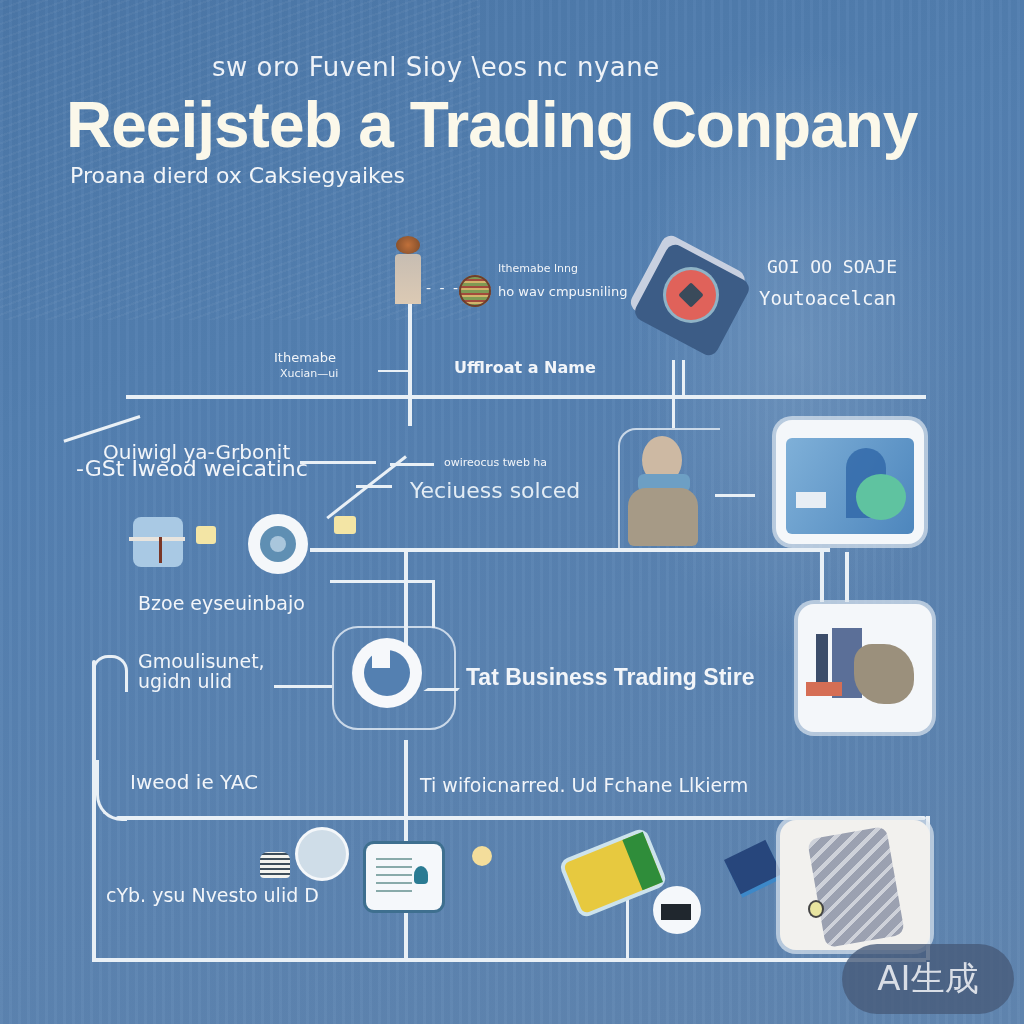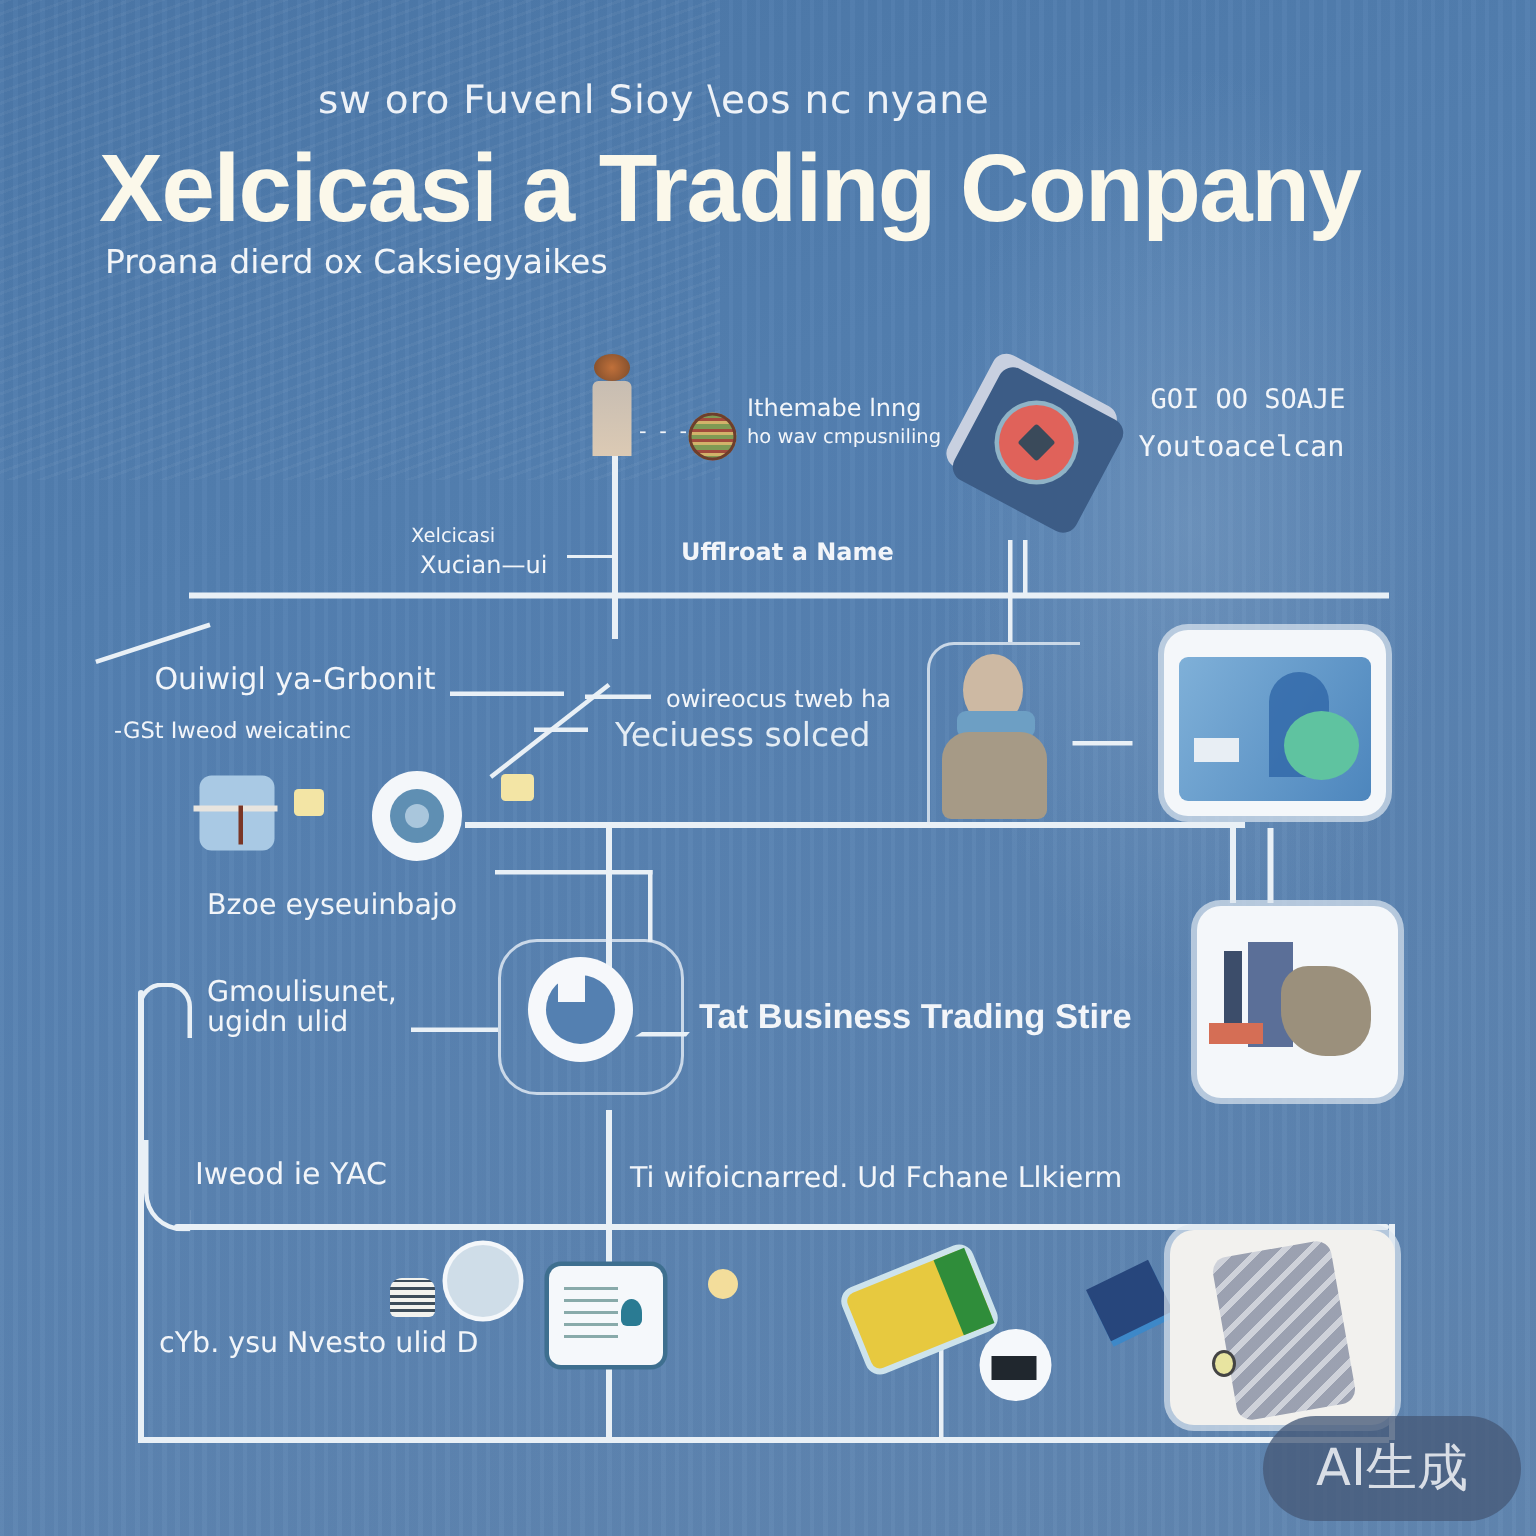--- a/index.html
+++ b/index.html
@@ -17,37 +17,37 @@
   .bgstreaks { position:absolute; left:0; top:0; width:480px; height:320px;
     background:repeating-linear-gradient(-20deg, rgba(255,255,255,0.04) 0 2px, rgba(0,0,0,0) 2px 7px); }
 
   .kicker { left:212px; top:52px; font-size:26px; color:#eef2f7; letter-spacing:0.5px; white-space:nowrap; }
   .title  { left:66px; top:88px; font-family:"Liberation Sans", sans-serif; font-weight:700; font-size:64px;
             color:#fbf8ea; letter-spacing:-1px; white-space:nowrap; }
   .subtitle { left:70px; top:163px; font-size:22px; color:#f2f5f8; white-space:nowrap; }
 
   .line { position:absolute; background:#e9f0f6; }
   .lbl { position:absolute; white-space:nowrap; color:#f2f5f9; }
-  .small { font-size:16px; }
+  .small { font-size:11px; }
   .med { font-size:19px; }
   .big { font-size:22px; font-weight:700; }
 
   .card { position:absolute; background:#f4f7fa; border-radius:16px; box-shadow:0 0 0 4px rgba(220,230,240,0.7); overflow:hidden; }
   .ring { position:absolute; border-radius:50%; }
   .ai-badge { position:absolute; left:842px; top:944px; width:172px; height:70px; border-radius:35px;
     background:rgba(70,90,120,0.78); color:#d9dee6; font-size:34px; display:flex; align-items:center; justify-content:center; }
 </style>
 </head>
 <body>
 
 <div class="bgstreaks"></div>
 <div class="bgglow"></div>
 
 <div class="abs kicker">sw oro Fuvenl Sioy \eos nc nyane</div>
-<div class="abs title">Xelcicasi a Trading Conpany</div>
+<div class="abs title">Reeijsteb a Trading Conpany</div>
 <div class="abs subtitle">Proana dierd ox Caksiegyaikes</div>
 
 <div>
   <div class="line" style="left:408px;top:296px;width:4px;height:130px;"></div>
   <div class="line" style="left:300px;top:460px;width:100px;height:3px;transform:rotate(-38deg);transform-origin:right center;left:306px;top:455px;"></div>
   <div class="line" style="left:300px;top:461px;width:76px;height:3px;"></div>
   <div class="line" style="left:126px;top:395px;width:800px;height:4px;"></div>
   <div class="line" style="left:60px;top:415px;width:80px;height:3px;transform:rotate(-18deg);transform-origin:right center;"></div>
   <div class="line" style="left:682px;top:360px;width:3px;height:36px;"></div>
   <div class="line" style="left:672px;top:360px;width:3px;height:36px;"></div>
@@ -85,27 +85,27 @@
 
 <div class="abs" style="left:638px;top:240px;width:110px;height:110px;">
   <div style="position:absolute;left:8px;top:18px;width:92px;height:84px;background:#3c5c86;transform:rotate(28deg);border-radius:10px;
     box-shadow:-8px -6px 0 0 #c8d0e0;"></div>
   <div style="position:absolute;left:28px;top:30px;width:50px;height:50px;border-radius:50%;background:#e0625a;box-shadow:0 0 0 3px #8fb3c6;"></div>
   <div style="position:absolute;left:44px;top:46px;width:18px;height:18px;background:#3a4a5a;transform:rotate(45deg);border-radius:2px;"></div>
 </div>
 <div class="lbl med" style="left:767px;top:256px;font-family:'DejaVu Sans Mono',monospace;font-size:18px;">GOI OO SOAJE</div>
 <div class="lbl med" style="left:759px;top:287px;font-family:'DejaVu Sans Mono',monospace;font-size:19px;">Youtoacelcan</div>
 
-<div class="lbl small" style="left:274px;top:350px;font-size:13px;">Xelcicasi</div>
+<div class="lbl small" style="left:274px;top:350px;font-size:13px;">Ithemabe</div>
 <div class="lbl small" style="left:280px;top:367px;">Xucian—ui</div>
 <div class="line" style="left:378px;top:370px;width:30px;height:2px;"></div>
 <div class="lbl med" style="left:454px;top:358px;font-size:16px;font-weight:bold;">Ufflroat a Name</div>
 
 <div class="lbl med" style="left:103px;top:440px;font-size:20px;">Ouiwigl ya-Grbonit</div>
-<div class="lbl med" style="left:76px;top:478px;font-size:15px;">-GSt Iweod weicatinc</div>
+<div class="lbl med" style="left:76px;top:456px;font-size:22px;">-GSt Iweod weicatinc</div>
 <div class="lbl small" style="left:444px;top:456px;">owireocus tweb ha</div>
 <div class="lbl med" style="left:410px;top:478px;font-size:22px;color:#e3ecf4;">Yeciuess solced</div>
 
 <div class="abs" style="left:618px;top:428px;width:100px;height:120px;border:2px solid rgba(230,238,246,0.8);border-right:none;border-bottom:none;border-radius:18px 0 0 0;">
   <div style="position:absolute;left:22px;top:6px;width:40px;height:48px;border-radius:50%;background:#cdb9a3;"></div>
   <div style="position:absolute;left:18px;top:44px;width:52px;height:18px;background:#6d9fc4;border-radius:6px;"></div>
   <div style="position:absolute;left:8px;top:58px;width:70px;height:58px;background:#a69a86;border-radius:18px 18px 6px 6px;"></div>
 </div>
 
 <div class="card" style="left:776px;top:420px;width:148px;height:124px;">

